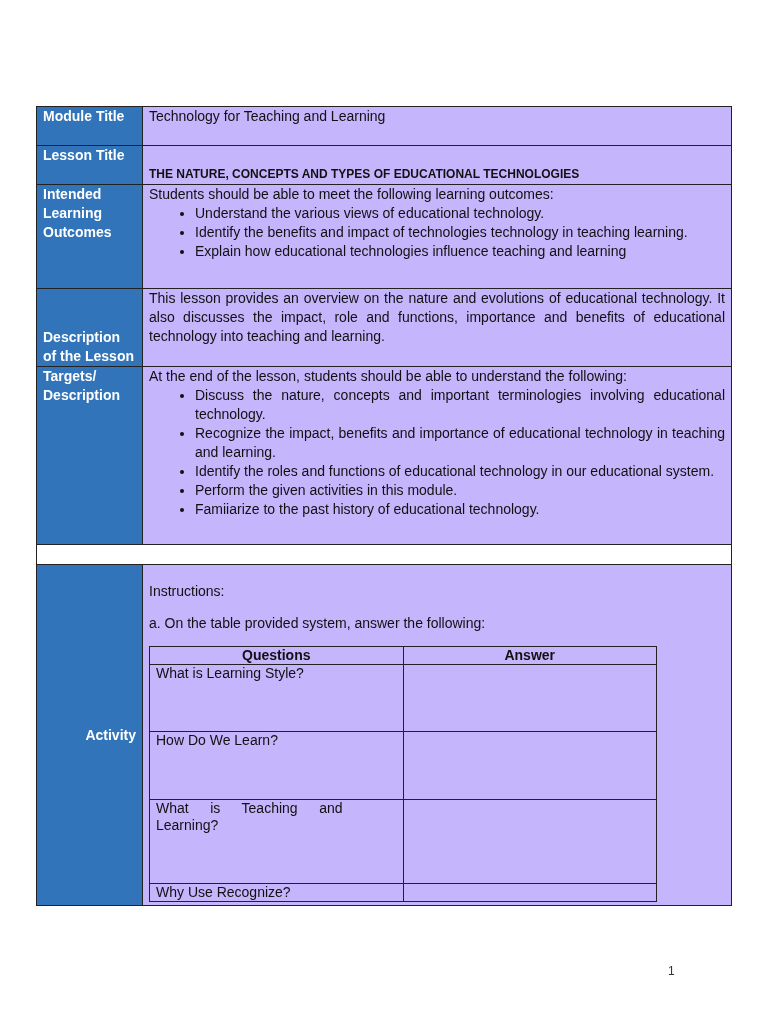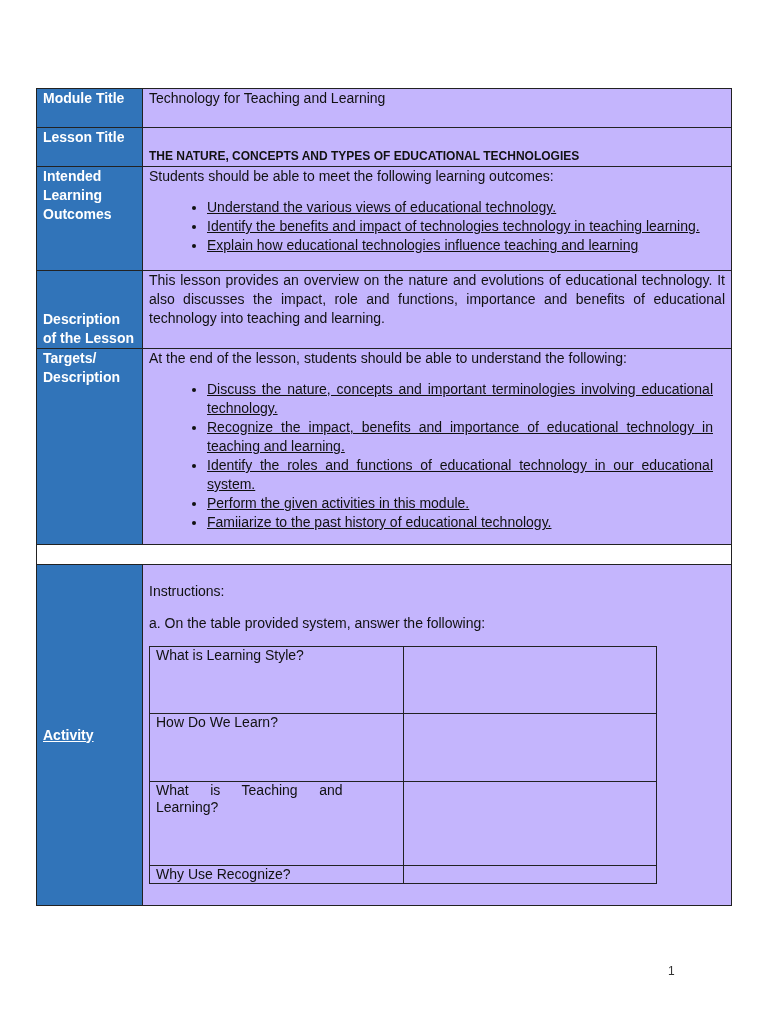--- a/index.html
+++ b/index.html
@@ -1,28 +1,28 @@
 <!DOCTYPE html>
 <html><head>
 <meta charset="utf-8">
 <style>
   html, body { margin:0; padding:0; background:#fff; }
   body { width:768px; height:1024px; position:relative; overflow:hidden;
          font-family:"Liberation Sans", sans-serif; color:#111; }
   .page-num { position:absolute; left:668px; top:964px; font-size:12px; color:#333; }
-  table.main { position:absolute; left:36px; top:88px; width:696px; border-collapse:collapse; table-layout:fixed; }
+  table.main { position:absolute; left:36px; top:106px; width:696px; border-collapse:collapse; table-layout:fixed; }
   table.main td { border:1px solid #222; vertical-align:top; font-size:14px; line-height:19px; padding:0 6px; }
   td.label { width:93px; background:#3174b9; color:#fff; font-weight:bold; padding:0 7px; }
   td.content { background:#c4b5fd; }
   .justify { text-align:justify; }
-  ul { margin:12px; padding-left:46px;text-decoration:underline; }
+  ul { margin:0; padding-left:46px; }
   ul li { list-style:disc; padding-left:0; }
   .bold-title { font-weight:bold; font-size:12px; }
   .spacer-row td { height:19px; }
-  .activity-label { vertical-align:middle !important; text-align:left;text-decoration:underline; }
+  .activity-label { vertical-align:middle !important; text-align:right; }
   table.qa { border-collapse:collapse; width:508px; margin-left:0; table-layout:fixed; }
   table.qa th, table.qa td { border:1px solid #222; font-size:14px; line-height:17px; padding:0 6px; vertical-align:top; }
   table.qa th { font-weight:bold; text-align:center; height:16px; }
   table.qa td.q { text-align:justify; }
 </style>
 </head>
 <body>
 
 <table class="main">
   <tbody>
@@ -70,20 +70,24 @@
   <tr style="height:341px">
     <td class="label activity-label">Activity</td>
     <td class="content">
       <div style="height:17px"></div>
       <div>Instructions:</div>
       <div style="height:13px"></div>
       <div>a. On the table provided system, answer the following:</div>
       <div style="height:13px"></div>
       <table class="qa">
         <tbody>
+              <tr>
+          <th>Questions</th>
+          <th>Answer</th>
+        </tr>
         <tr style="height:67px">
           <td class="q">What is Learning Style?</td>
           <td></td>
         </tr>
         <tr style="height:68px">
           <td class="q">How Do We Learn?</td>
           <td></td>
         </tr>
         <tr style="height:84px">
           <td class="q" style="padding-right:60px">What is Teaching and Learning?</td>

